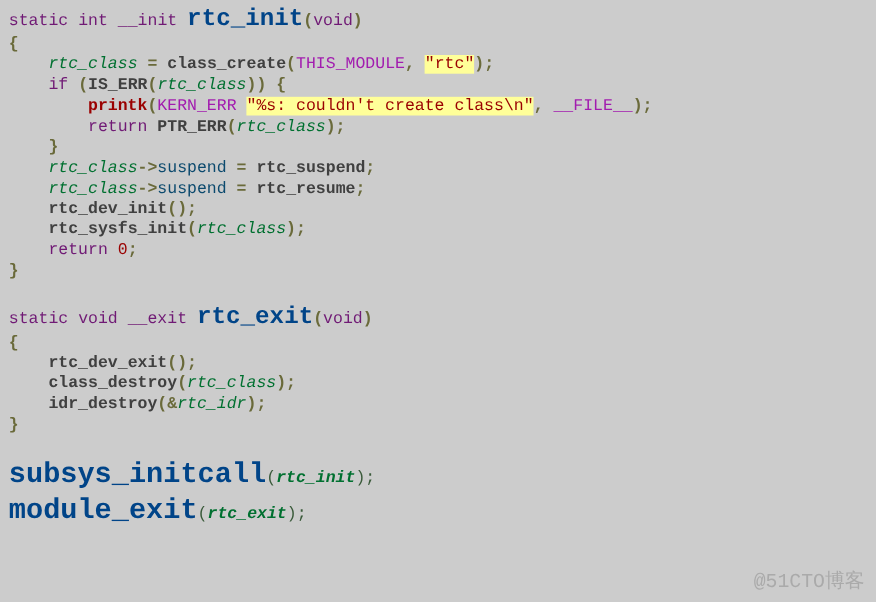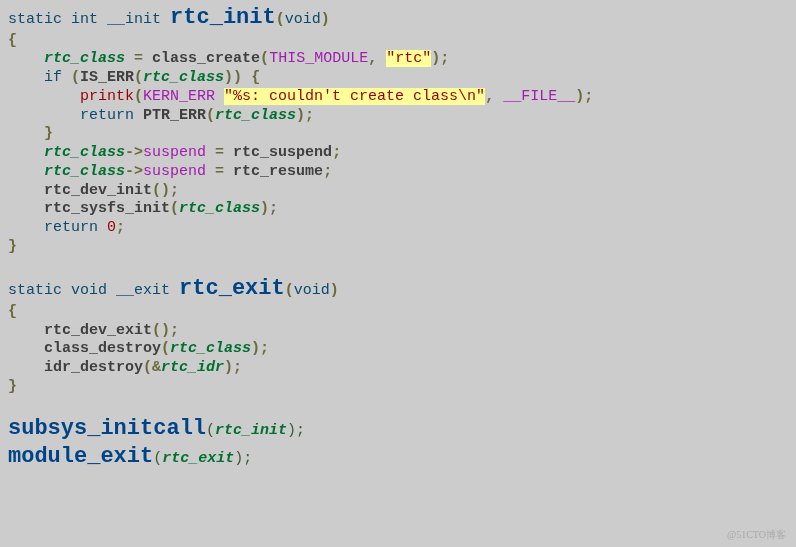--- a/index.html
+++ b/index.html
@@ -13,41 +13,41 @@
     height: 547px;
     overflow: hidden;
     position: relative;
   }
   pre {
     margin: 0;
     padding: 4px 8px;
     font-family: "Courier New", monospace;
     white-space: pre;
   }
-  .kw { color: #0c4a6e; }
+  .kw { color: #701a75; }
   .fnbig { color: #004488; font-weight: bold; font-size: 22px; }
   .fncall { color: #404040; font-weight: bold; }
-  .ident { color: #007030; font-style: italic; font-weight: bold; }
+  .ident { color: #007030; font-style: italic; font-weight: normal; }
   .ident2 { color: #007030; font-style: italic; font-weight: bold; }
-  .member { color: #a21caf; }
+  .member { color: #0c4a6e; }
   .macro { color: #a21caf; }
-  .macrofn { color: #9a0000; font-weight: normal; text-align: right; }
+  .macrofn { color: #9a0000; font-weight: bold; text-align: right; }
   .str { color: #9a0000; background: #ffff99; }
   .num { color: #9a0000; }
   .pun { color: #6a6a3a; font-weight: bold; }
   .brace { color: #6a6a3a; font-weight: bold; }
-  .sys { color: #004488; font-weight: bold; font-size: 22px; }
+  .sys { color: #004488; font-weight: bold; font-size: 26px; }
   .syspun { color: #3a5a3a; }
   .watermark {
     position: absolute;
     right: 10px;
     bottom: 6px;
     color: #aaaaaa;
-    font-family: Liberation Serif, serif;
-    font-size: 10px;
+    font-family: Liberation Mono, monospace;
+    font-size: 18px;
     font-weight: normal;
   }
 </style>
 </head>
 <body>
 
 <pre><span class="kw">static</span> <span class="kw">int</span> <span class="kw">__init</span> <span class="fnbig">rtc_init</span><span class="pun">(</span><span class="kw">void</span><span class="pun">)</span>
 <span class="brace">{</span>
     <span class="ident">rtc_class</span> <span class="pun">=</span> <span class="fncall">class_create</span><span class="pun">(</span><span class="macro">THIS_MODULE</span><span class="pun">,</span> <span class="str">"rtc"</span><span class="pun">);</span>
     <span class="kw">if</span> <span class="pun">(</span><span class="fncall">IS_ERR</span><span class="pun">(</span><span class="ident">rtc_class</span><span class="pun">))</span> <span class="brace">{</span>

